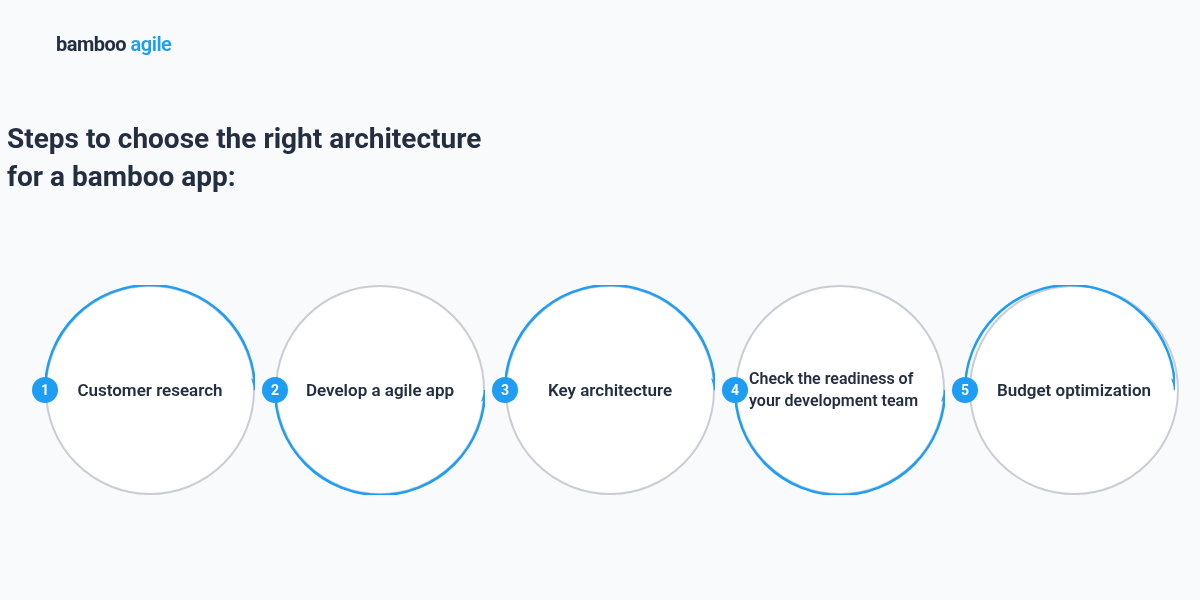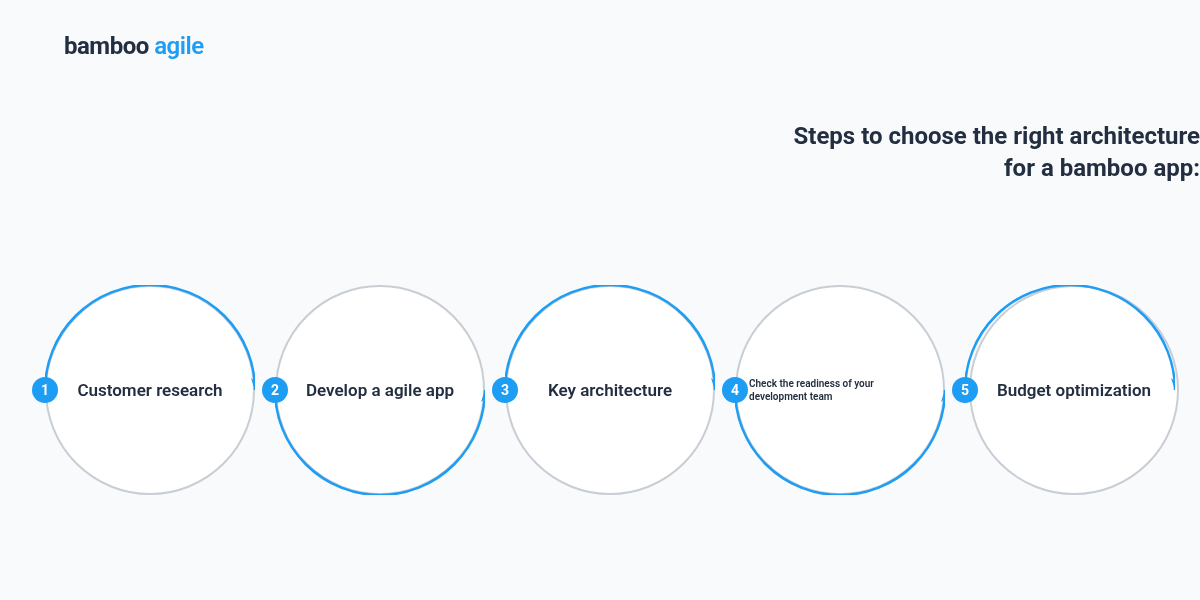--- a/index.html
+++ b/index.html
@@ -17,34 +17,34 @@
     background: var(--bg);
     font-family: -apple-system, BlinkMacSystemFont, "Segoe UI", Roboto, "Helvetica Neue", Arial, sans-serif;
     color: var(--dark);
     position: relative;
     overflow: hidden;
   }
 
   .logo {
     position: absolute;
     top: 32px;
-    left: 64px;
-    font-size: 24px;
+    left: 56px;
+    font-size: 20px;
     font-weight: 700;
     letter-spacing: -0.5px;
   }
   .logo .brand-agile { color: var(--blue); font-weight: 600; }
 
   .title {
     position: absolute;
     top: 120px;
-    left: 16px;
+    left: 7px;
     right: 0;
-    text-align: right;
-    font-size: 24px;
+    text-align: left;
+    font-size: 28px;
     font-weight: 700;
     line-height: 1.35;
   }
 
   .row {
     position: absolute;
     top: 280px;
     left: 45px;
     right: 19px;
     height: 220px;
@@ -60,21 +60,21 @@
     display: flex;
     align-items: center;
     justify-content: center;
     text-align: left;
     padding: 0 24px;
     box-sizing: border-box;
     font-size: 17px;
     font-weight: 600;
     line-height: 1.35;
   }
-  .circle.small-text { font-size: 10px; padding: 0 12px; }
+  .circle.small-text { font-size: 16px; padding: 0 12px; }
 
   .arc {
     position: absolute;
     width: 210px;
     height: 210px;
     top: 5px;
     pointer-events: none;
   }
 
   .num {

